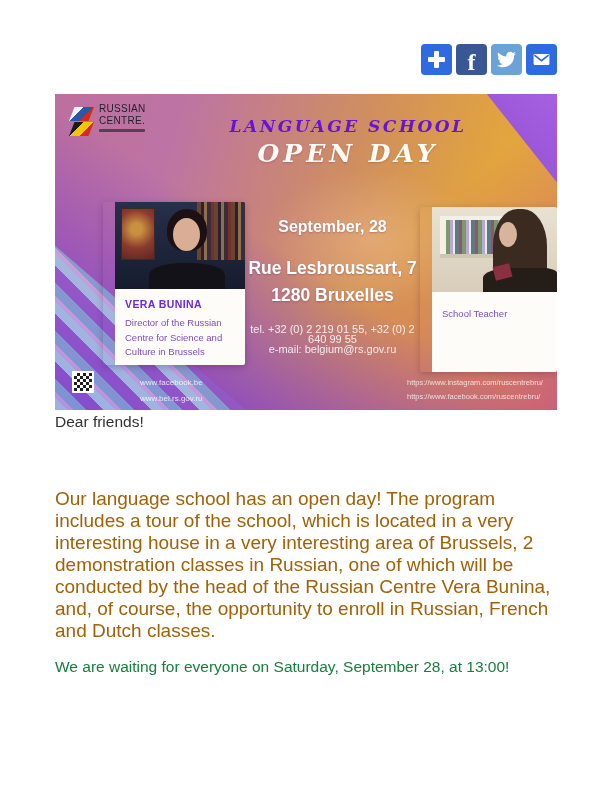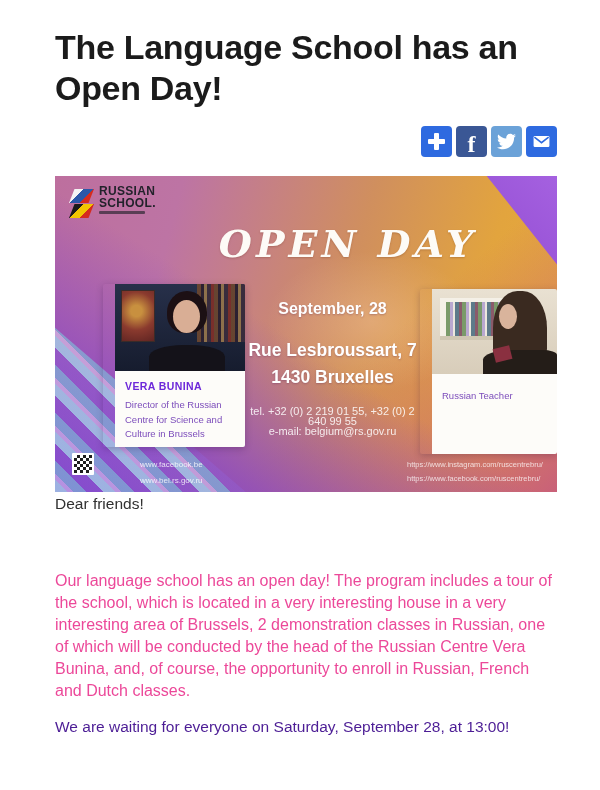--- a/index.html
+++ b/index.html
@@ -41,30 +41,30 @@
                rgba(167,214,233,0.95) 0 9px, rgba(255,255,255,0.55) 9px 13px,
                rgba(128,186,216,0.85) 13px 22px, rgba(146,96,210,0.55) 22px 34px);
             clip-path:polygon(0 48%, 38% 100%, 0 100%); }
 
   
   .logo { position:absolute; left:14px; top:9px; display:flex; gap:5px; align-items:flex-start; }
   .flags { display:flex; flex-direction:column; gap:1px; margin-top:4px; }
   .flag { width:25px; height:14px; clip-path:polygon(22% 0, 100% 0, 78% 100%, 0 100%); }
   .flag.ru { background:linear-gradient(135deg, #f4f4f4 0 36%, #2b57a8 36% 64%, #d52b1e 64%); }
   .flag.be { background:linear-gradient(135deg, #1a1a1a 0 36%, #f2c500 36% 64%, #d52b1e 64%); }
-  .logo-text { color:#23222b; font-weight:bold; font-size:12px; line-height:12px; letter-spacing:.3px; }
+  .logo-text { color:#23222b; font-weight:normal; font-size:10px; line-height:12px; letter-spacing:.3px; }
   .logo-sub { margin-top:2px; width:46px; height:3px; background:rgba(35,34,43,.65); border-radius:1px; }
 
   
   .kicker { position:absolute; top:22px; left:0; right:0; padding-left:84px; text-align:center;
             font-family:"DejaVu Serif", serif; font-style:italic; font-weight:bold;
             font-size:17px; letter-spacing:2.5px; color:#6712d7; }
   .openday { position:absolute; top:45px; left:0; right:0; padding-left:84px; text-align:center;
              font-family:"DejaVu Serif", serif; font-style:italic; font-weight:bold;
-             font-size:38px; letter-spacing:4px; color:#fdfbf7;
+             font-size:25px; letter-spacing:4px; color:#fdfbf7;
              text-shadow:0 1px 2px rgba(90,40,20,0.25); }
 
   
   .person { position:absolute; width:142px; box-shadow:0 2px 7px rgba(40,10,60,.25); border-radius:2px; overflow:hidden;padding-left:12px; }
   .person.left  { left:48px;  top:108px; }
   .person.right { left:365px; top:113px; width:137px; }
   .photo { position:relative; width:100%; height:87px; overflow:hidden; }
   .person.right .photo { height:85px; }
   .card { background:#fdfcf9; padding:9px 10px 10px 10px; }
   .person.left  .card { height:76px; }
@@ -102,30 +102,29 @@
   .qr { position:absolute; left:17px; top:277px; width:22px; height:22px; background:#fff; padding:2px; border-radius:1px; }
   .qr-px { width:100%; height:100%;
            background:
              repeating-conic-gradient(#1d1d1d 0% 25%, #ffffff 0% 50%);
            background-size:6px 6px; }
   .site-urls   { position:absolute; left:85px; top:281px; font-size:8px; line-height:16px; color:rgba(255,255,255,.8); }
   .social-urls { position:absolute; left:352px; top:282px; width:148px; text-align:left; font-size:7.5px; line-height:14px; color:rgba(255,255,255,.75); }
 
   
   .greeting  { margin-top:3px; font-size:15.5px; color:#303030; }
-  .paragraph { margin-top:57px; font-size:16px; line-height:22px; color:#ec4899; max-width:505px; }
-  .closing   { margin-top:16px; font-size:15.5px; color:#4c1d95; }
+  .paragraph { margin-top:57px; font-size:19px; line-height:22px; color:#a16207; max-width:505px; }
+  .closing   { margin-top:16px; font-size:15.5px; color:#15803d; }
   .addr-link { display:inline-block; margin-top:16px; font-size:15.5px; color:#2962dd; text-decoration:none; cursor:pointer; }
 </style>
 </head>
 <body>
 
 <div class="page">
 
-  <h1 class="headline">The Language School has an Open Day!</h1>
 
   <div class="share-row">
     <button class="share-btn plus">
       <span class="plus-glyph"></span>
     </button>
     <button class="share-btn fb">
       <span class="fb-glyph">f</span>
     </button>
     <button class="share-btn tw">
       <svg class="share-svg" width="19" height="19" viewBox="0 0 24 24" fill="#ffffff">
@@ -144,25 +143,26 @@
     <div class="corner-tr"></div>
     <div class="stripes-bl"></div>
 
     <div class="logo">
       <div class="flags">
         <div class="flag ru"></div>
         <div class="flag be"></div>
       </div>
       <div>
         <div class="logo-text">RUSSIAN</div>
-        <div class="logo-text">SCHOOL.</div>
+        <div class="logo-text">CENTRE.</div>
         <div class="logo-sub"></div>
       </div>
     </div>
 
+    <div class="kicker">LANGUAGE SCHOOL</div>
     <div class="openday">OPEN DAY</div>
 
     <div class="person left">
       <div class="photo">
         <div class="ph-l-bg"></div>
         <div class="ph-l-painting"></div>
         <div class="ph-l-books"></div>
         <div class="ph-l-hair"></div>
         <div class="ph-l-face"></div>
         <div class="ph-l-body"></div>
@@ -172,40 +172,40 @@
         <div class="person-role">Director of the Russian Centre for Science and Culture in Brussels</div>
       </div>
     </div>
 
     <div class="center-info">
       <div class="ci-date">
         <div>September, 28</div>
       </div>
       <div class="ci-addr">
         <div>Rue Lesbroussart, 7</div>
-        <div>1430 Bruxelles</div>
+        <div>1280 Bruxelles</div>
       </div>
       <div class="ci-contact">
         <div>tel. +32 (0) 2 219 01 55, +32 (0) 2 640 99 55</div>
         <div>e-mail: belgium@rs.gov.ru</div>
       </div>
     </div>
 
     <div class="person right">
       <div class="photo">
         <div class="ph-r-bg"></div>
         <div class="ph-r-shelf"></div>
         <div class="ph-r-books"></div>
         <div class="ph-r-hair"></div>
         <div class="ph-r-face"></div>
         <div class="ph-r-body"></div>
         <div class="ph-r-book"></div>
       </div>
       <div class="card">
-        <div class="person-role">Russian Teacher</div>
+        <div class="person-role">School Teacher</div>
       </div>
     </div>
 
     <div class="qr">
         <div class="qr-px"></div>
       </div>
 
     <div class="site-urls">
       <div>www.facebook.be</div>
       <div>www.bel.rs.gov.ru</div>

